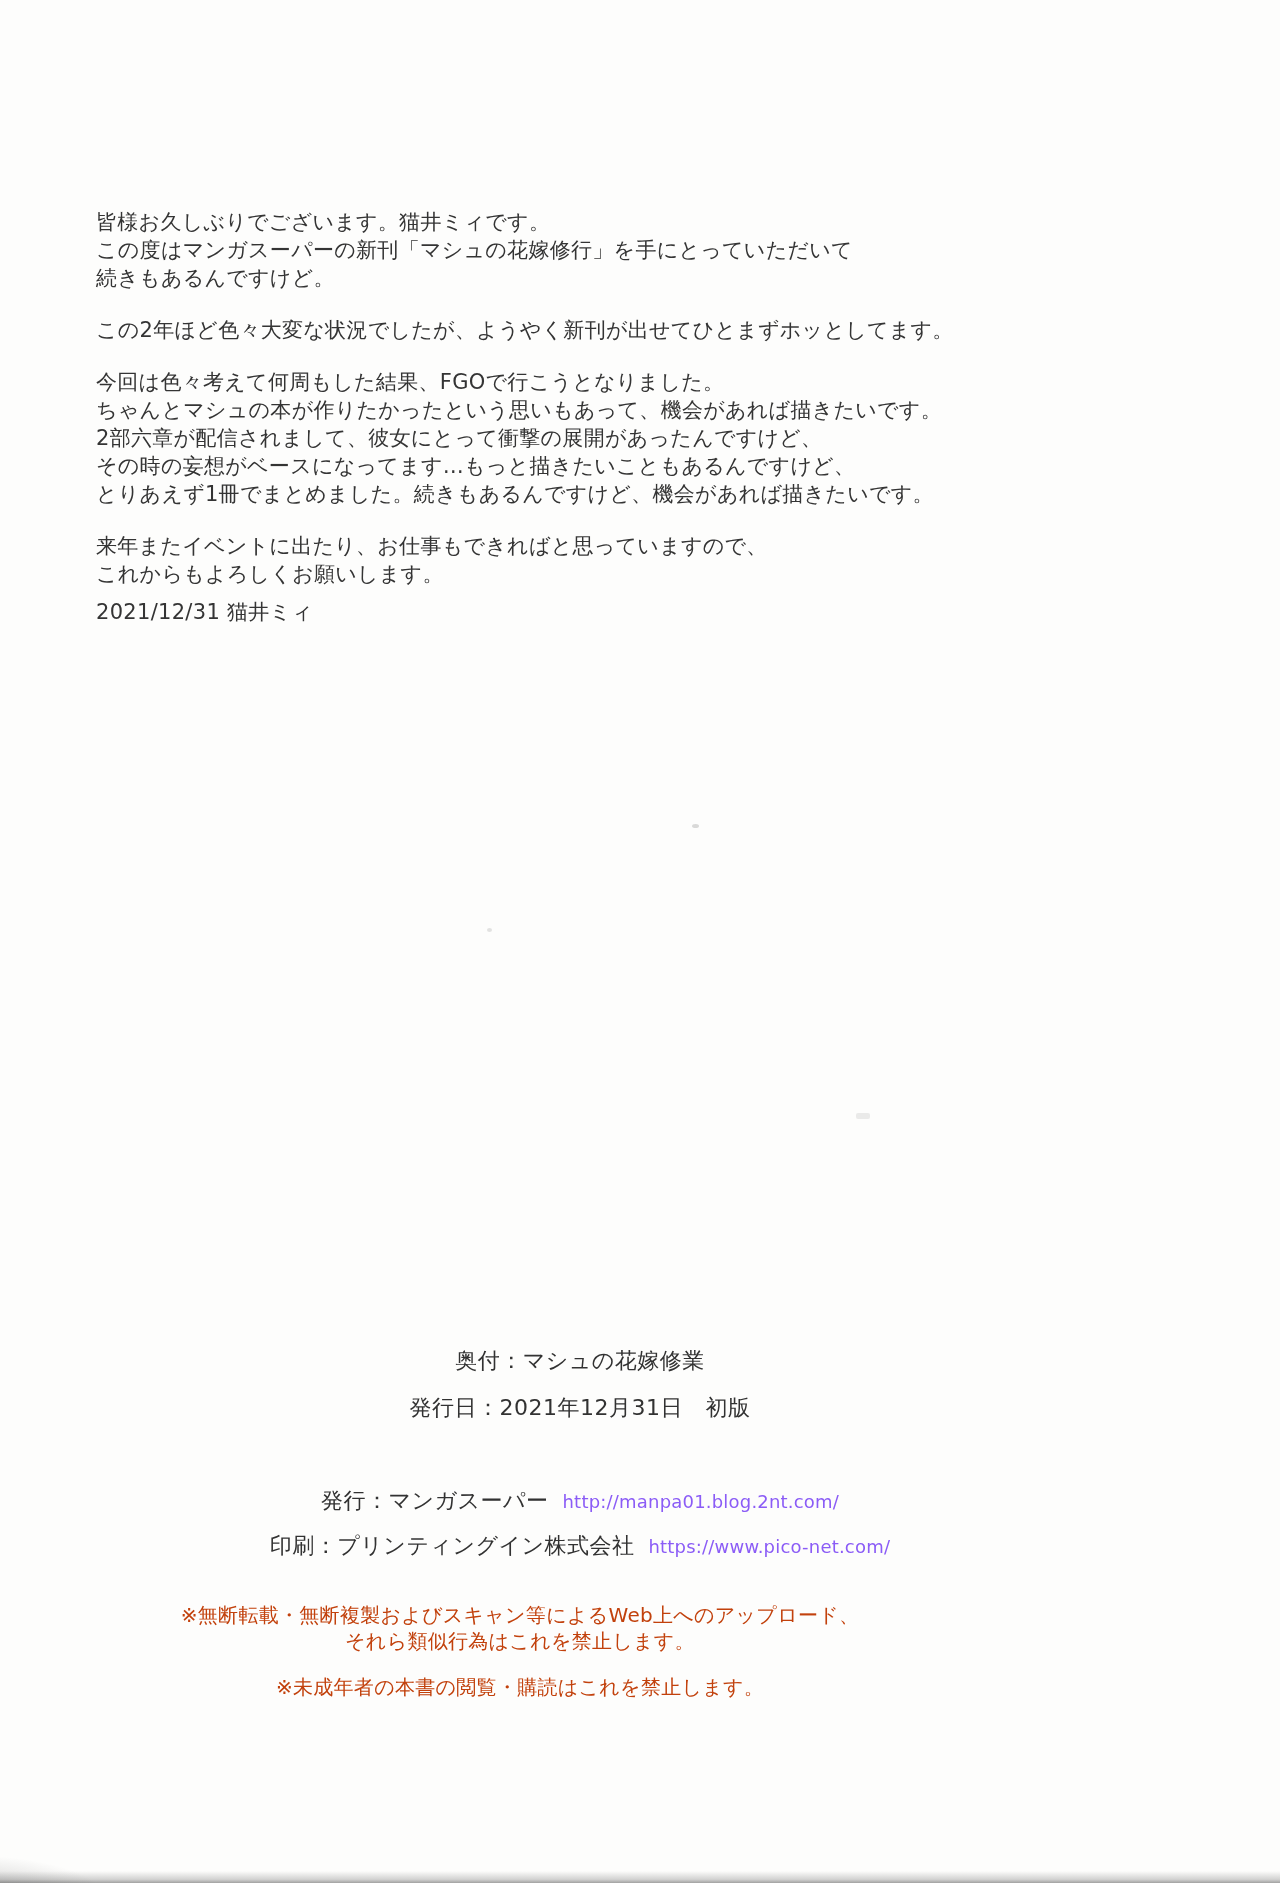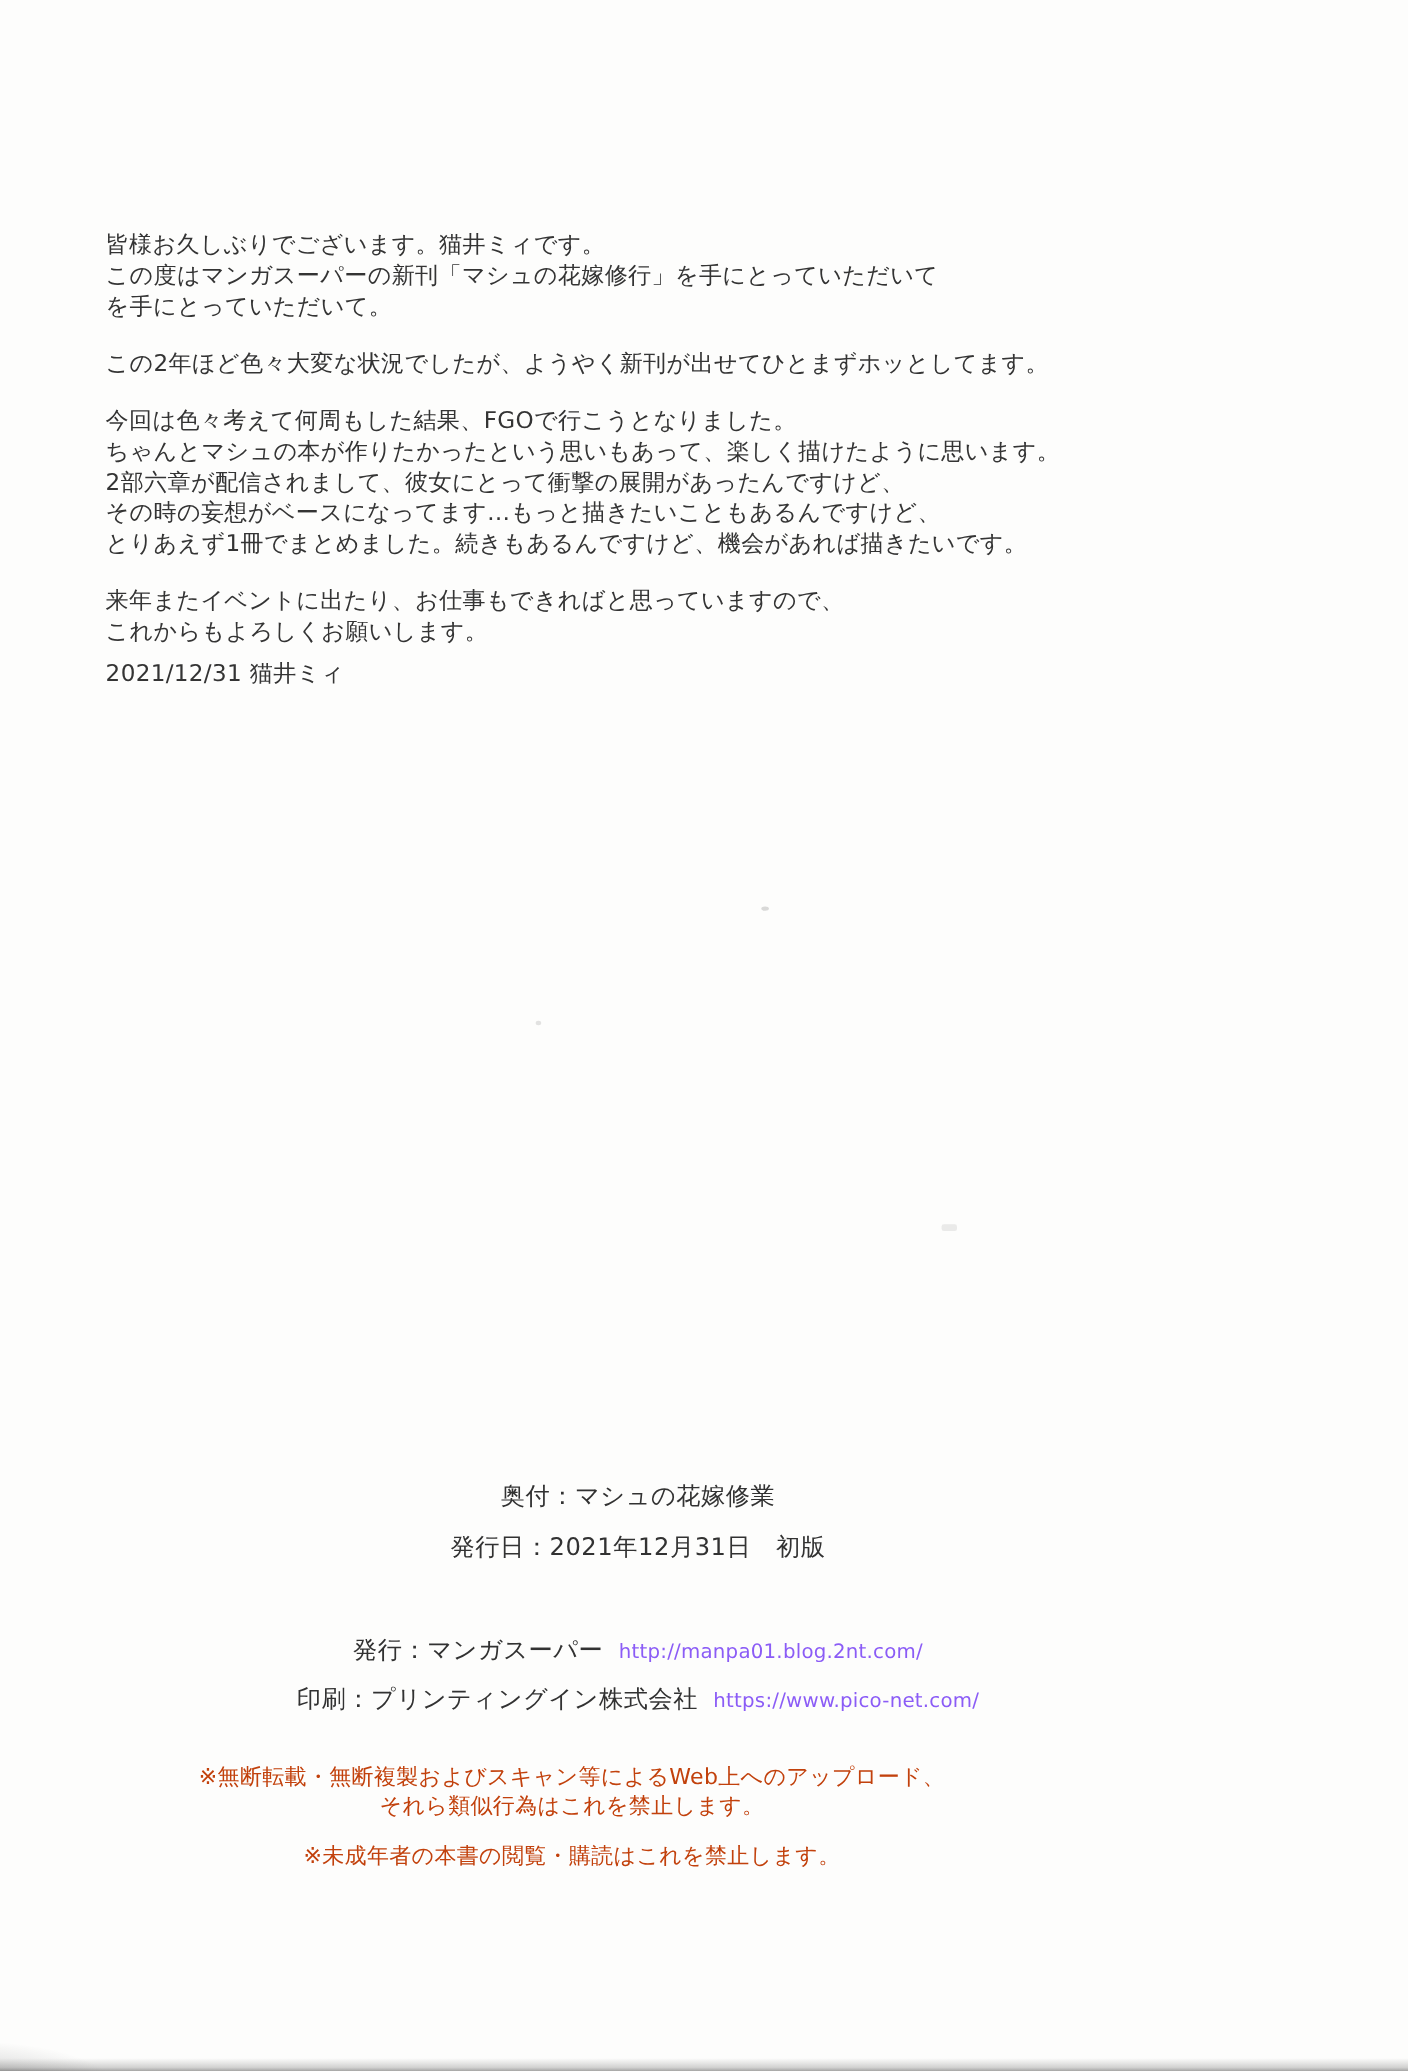--- a/index.html
+++ b/index.html
@@ -95,28 +95,28 @@
 </style>
 </head>
 <body>
 
 <div class="page">
 
   <div class="afterword">
     <div class="para">
       <div class="line">皆様お久しぶりでございます。猫井ミィです。</div>
       <div class="line">この度はマンガスーパーの新刊「マシュの花嫁修行」を手にとっていただいて</div>
-      <div class="line">を手にとっていただいて。</div>
+      <div class="line">続きもあるんですけど。</div>
     </div>
     <div class="para">
       <div class="line">この2年ほど色々大変な状況でしたが、ようやく新刊が出せてひとまずホッとしてます。</div>
     </div>
     <div class="para">
       <div class="line">今回は色々考えて何周もした結果、FGOで行こうとなりました。</div>
-      <div class="line">ちゃんとマシュの本が作りたかったという思いもあって、楽しく描けたように思います。</div>
+      <div class="line">ちゃんとマシュの本が作りたかったという思いもあって、機会があれば描きたいです。</div>
       <div class="line">2部六章が配信されまして、彼女にとって衝撃の展開があったんですけど、</div>
       <div class="line">その時の妄想がベースになってます…もっと描きたいこともあるんですけど、</div>
       <div class="line">とりあえず1冊でまとめました。続きもあるんですけど、機会があれば描きたいです。</div>
     </div>
     <div class="para tight">
       <div class="line">来年またイベントに出たり、お仕事もできればと思っていますので、</div>
       <div class="line">これからもよろしくお願いします。</div>
     </div>
   </div>
 

